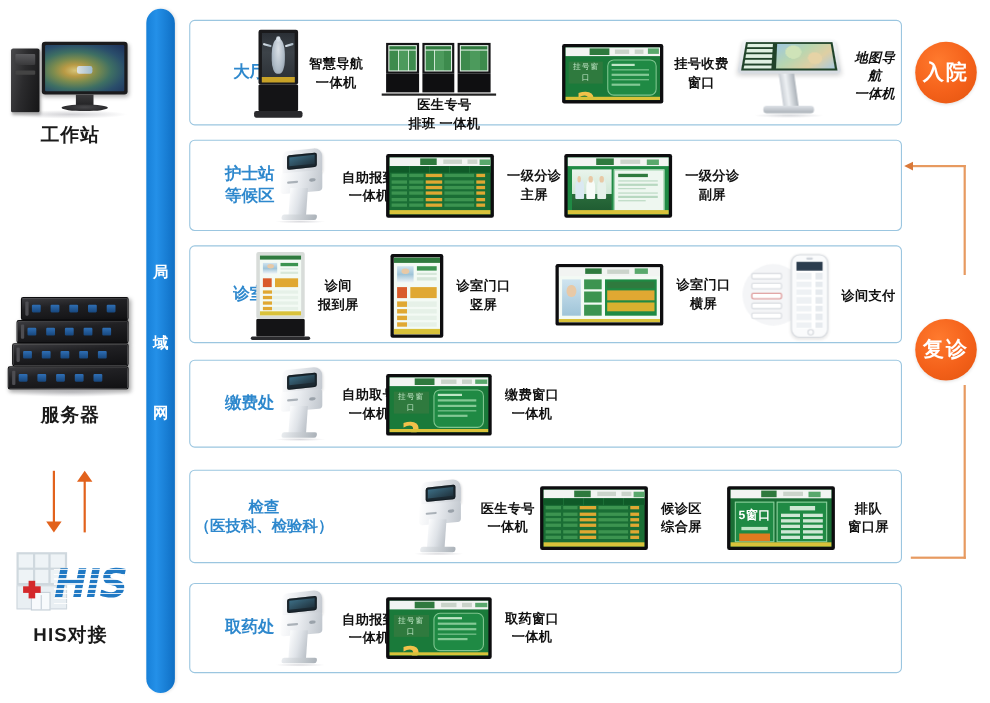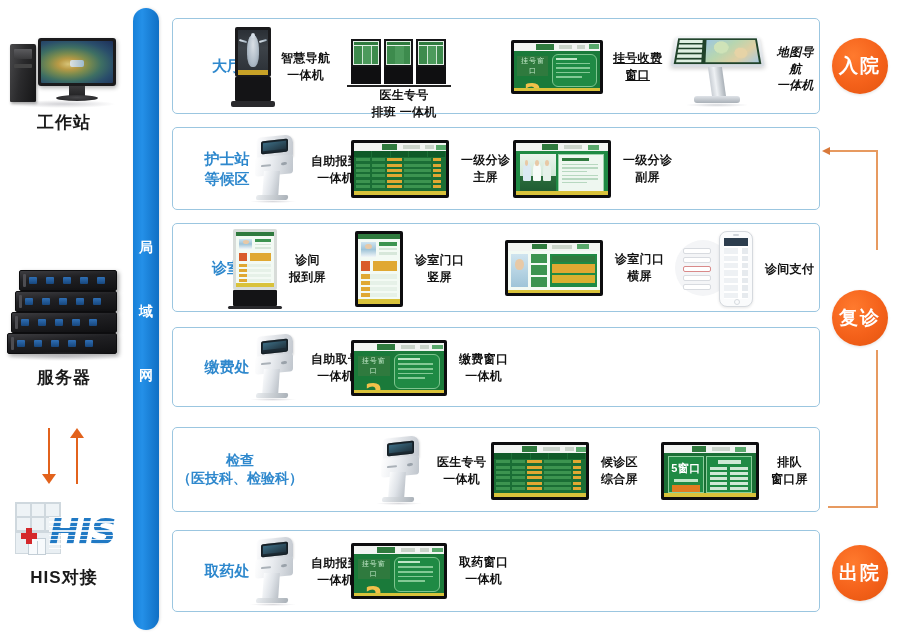--- a/index.html
+++ b/index.html
@@ -744,21 +744,21 @@
           <div class="rightblk">
               <div class="rh"></div>
               <div class="rl"></div>
               <div class="rl"></div>
               <div class="rl"></div>
               <div class="rl s"></div>
             </div>
           <div class="botbar"></div>
         </div>
       </div>
-      <div class="cap" style="margin-left:10px;text-decoration:underline;">挂号收费
+      <div class="cap" style="margin-left:10px;">挂号收费
 窗口</div>
     </div>
 
     <div class="cell" style="left:500px; top:10px; height:80px;">
       <div class="podium" style="width:92px;height:78px;">
         <div class="p-top">
             <div class="p-scr">
               <div class="menu">
                 <i></i>
                 <i></i>
@@ -1228,17 +1228,14 @@
   </div>
 
   <div class="stage-circle" style="left:832px; top:38px; width:56px; height:56px;">
     <span>入院</span>
   </div>
 
   <div class="stage-circle" style="left:832px; top:290px; width:56px; height:56px;">
     <span>复诊</span>
   </div>
 
-  <div class="stage-circle" style="left:832px; top:545px; width:56px; height:56px;">
-    <span>出院</span>
-  </div>
 
 </div>
 
 </body></html>

